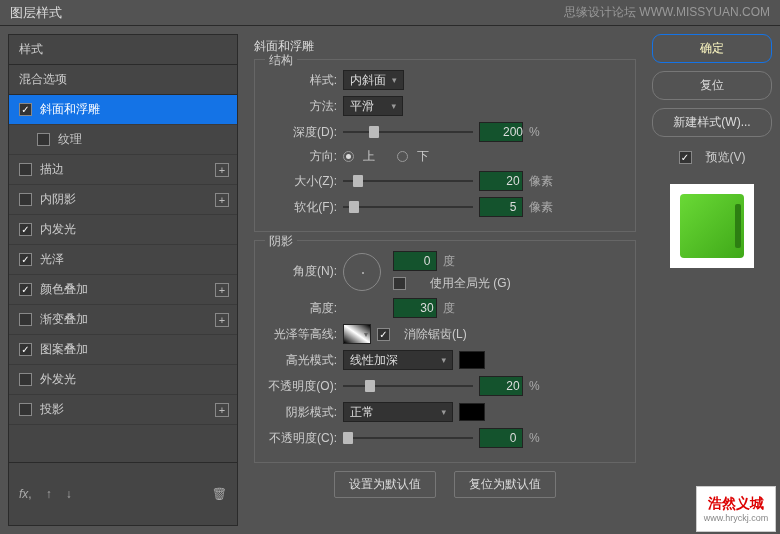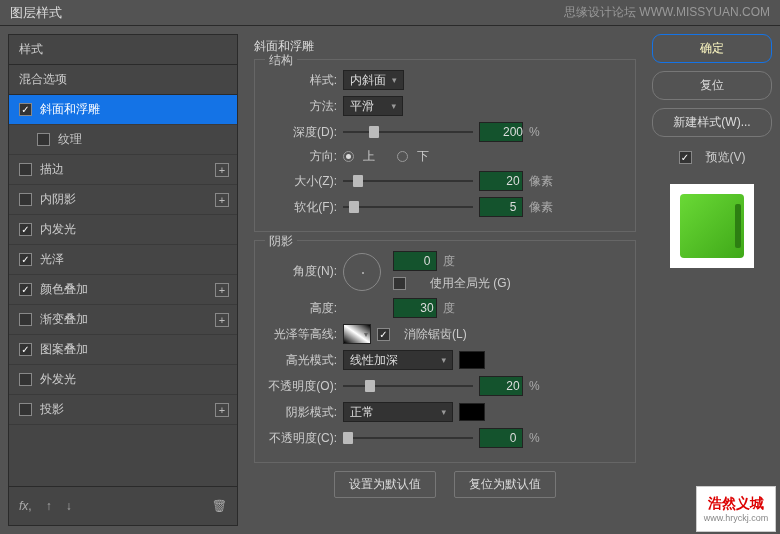--- a/index.html
+++ b/index.html
@@ -11,21 +11,21 @@
 .body { display: flex; height: calc(100% - 26px); padding: 8px; gap: 8px; }
 .left-panel { width: 230px; background: #454545; display: flex; flex-direction: column; border: 1px solid #2a2a2a; }
 .left-header { padding: 6px 10px; border-bottom: 1px solid #2a2a2a; color: #ccc; }
 .left-blend { padding: 6px 10px; border-bottom: 1px solid #2a2a2a; color: #ccc; }
 .style-row { display: flex; align-items: center; padding: 6px 10px; border-bottom: 1px solid #3a3a3a; position: relative; }
 .style-row.active { background: #1473e6; color: #fff; }
 .style-row.sub { padding-left: 28px; }
 .cb { width: 13px; height: 13px; border: 1px solid #888; background: #333; margin-right: 8px; display: inline-flex; align-items: center; justify-content: center; }
 .cb.checked::after { content: "✓"; font-size: 10px; color: #fff; }
 .plus-icon { position: absolute; right: 8px; width: 14px; height: 14px; border: 1px solid #888; display: flex; align-items: center; justify-content: center; font-size: 11px; color: #bbb; }
-.left-footer { margin-top: auto; display: flex; align-items: flex-start; padding: 12px 10px; gap: 14px; border-top: 1px solid #2a2a2a; color: #aaa; }
+.left-footer { margin-top: auto; display: flex; align-items: flex-start; padding: 24px 10px; gap: 14px; border-top: 1px solid #2a2a2a; color: #aaa; }
 .left-footer span { font-size: 12px; cursor: default; }
 .trash { margin-left: auto; }
 .center-panel { flex: 1; padding: 4px 8px; overflow: hidden; }
 .section-title { font-size: 12px; color: #ddd; margin-bottom: 4px; }
 .fieldset { border: 1px solid #666; padding: 10px 8px 8px; margin-bottom: 8px; position: relative; }
 .fieldset-label { position: absolute; top: -8px; left: 10px; background: #535353; padding: 0 4px; color: #ccc; }
 .row { display: flex; align-items: center; margin-bottom: 6px; gap: 6px; }
 .row-label { width: 74px; text-align: right; color: #ccc; }
 .select { background: #333; border: 1px solid #222; color: #ddd; padding: 2px 6px; min-width: 60px; height: 20px; display: flex; align-items: center; justify-content: space-between; gap: 6px; }
 .select .caret { font-size: 9px; color: #999; }

